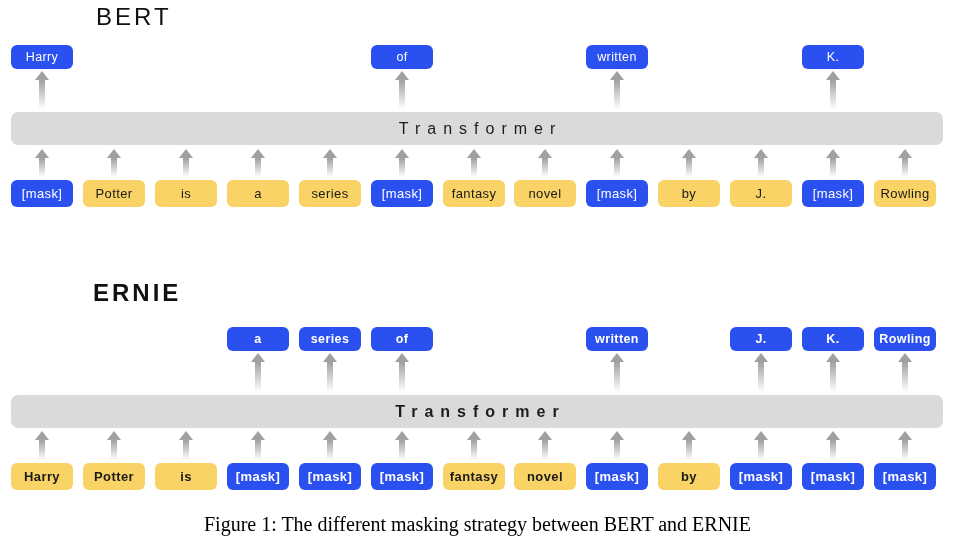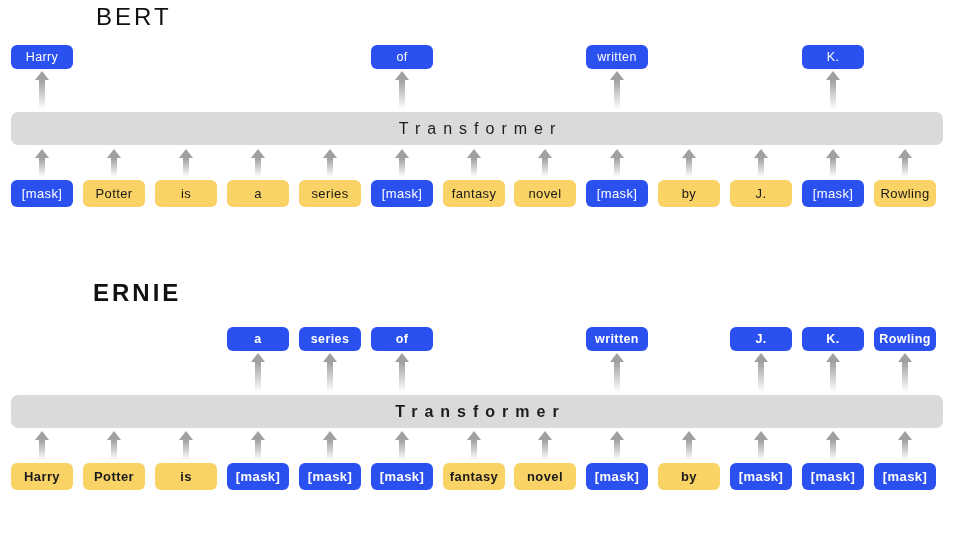--- a/index.html
+++ b/index.html
@@ -283,13 +283,14 @@
         <div class="token word" style="left: 443px;">fantasy</div>
         <div class="token word" style="left: 514px;">novel</div>
         <div class="token masked" style="left: 586px;">[mask]</div>
         <div class="token word" style="left: 658px;">by</div>
         <div class="token masked" style="left: 730px;">[mask]</div>
         <div class="token masked" style="left: 802px;">[mask]</div>
         <div class="token masked" style="left: 874px;">[mask]</div>
       </div>
   </section>
 
+  <div class="caption">Figure 1: The different masking strategy between BERT and ERNIE</div>
 </div>
 
 </body></html>

